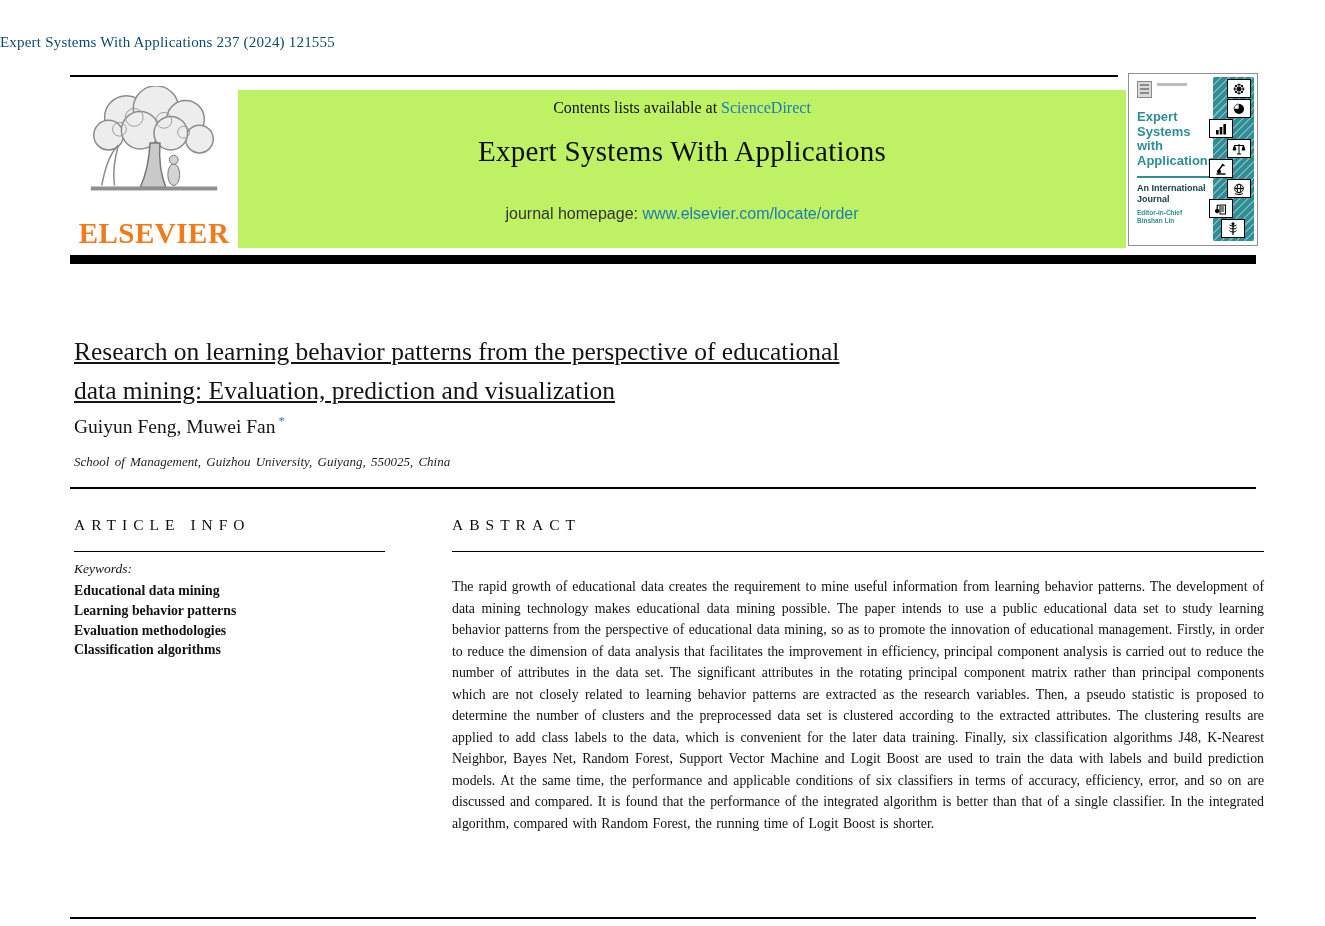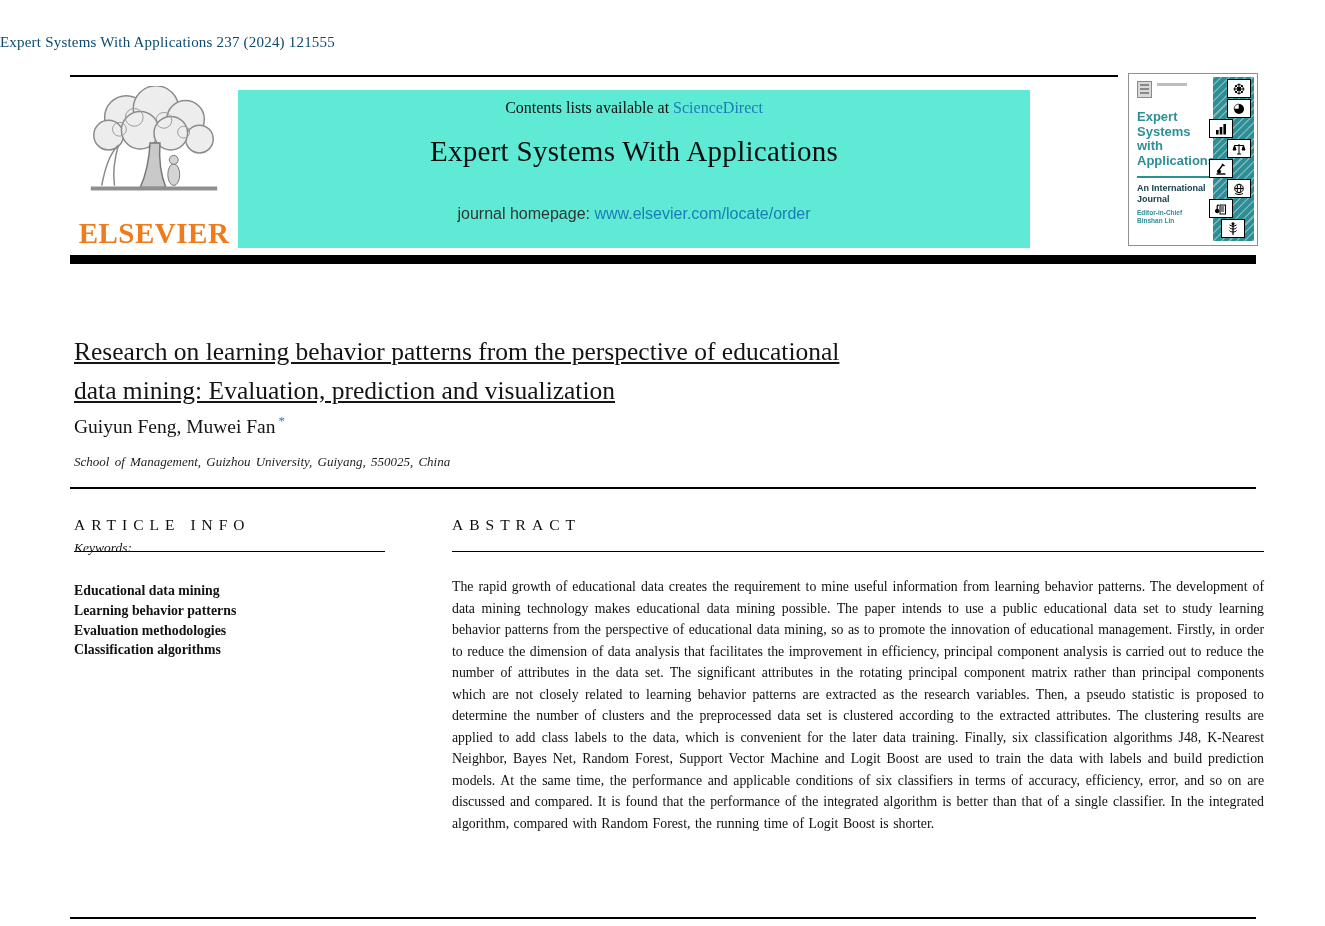--- a/index.html
+++ b/index.html
@@ -9,21 +9,21 @@
   .citation{position:absolute;top:34px;left:0;width:100%;
             font-size:15px;color:#0c4a6e;letter-spacing:.2px;}
 
   .rule-top{position:absolute;left:70px;top:75px;width:1048px;height:2px;background:#000;}
 
   
   .publisher{position:absolute;left:72px;top:86px;width:164px;text-align:center;}
   .pubname{font-size:29px;font-weight:bold;color:#ef7b1c;letter-spacing:.5px;margin-top:5px;}
 
   
-  .graybox{position:absolute;left:238px;top:90px;width:792px;height:158px;background:#5eead4;text-align:center;}
+  .graybox{position:absolute;left:238px;top:90px;width:888px;height:158px;background:#bef264;text-align:center;}
   .contents-line{margin-top:9px;font-size:16px;color:#111;}
   .link{color:#1b7cb5;text-decoration:none;}
   .jtitle{margin-top:18px;font-size:29px;color:#0d0d0d;letter-spacing:.3px;}
   .homepage{margin-top:37px;font-size:16px;font-family:"Liberation Sans","DejaVu Sans",sans-serif;color:#333;}
 
   
   .cover{position:absolute;left:1128px;top:73px;width:130px;height:173px;background:#fff;
          border:1px solid #8f8f8f;box-sizing:border-box;font-family:"Liberation Sans","DejaVu Sans",sans-serif;}
   .cover-logo{position:absolute;left:8px;top:7px;width:13px;height:15px;background:#d9d9d9;border:1px solid #8a8a8a;}
   .cover-logo i{display:block;height:2px;margin:2px 2px 0 2px;background:#8a8a8a;}
@@ -47,21 +47,21 @@
   .astr{color:#2a7ab5;font-size:13px;vertical-align:super;margin-left:3px;}
   .affiliation{position:absolute;left:74px;top:454px;font-size:13px;font-style:italic;color:#1c1c1c;word-spacing:2px;}
 
   .rule-cols{position:absolute;left:70px;top:487px;width:1186px;height:1.5px;background:#000;}
   .colhead{font-size:15.5px;letter-spacing:6px;color:#0d0d0d;}
   .lefthead{position:absolute;left:74px;top:516px;}
   .righthead{position:absolute;left:452px;top:516px;}
   .colrule-left{position:absolute;left:74px;top:551px;width:311px;height:1.3px;background:#000;}
   .colrule-right{position:absolute;left:452px;top:551px;width:812px;height:1.3px;background:#000;}
 
-  .kw-label{position:absolute;left:74px;top:540px;font-size:13.5px;font-style:italic;}
+  .kw-label{position:absolute;left:74px;top:561px;font-size:13.5px;font-style:italic;}
   .kw-list{position:absolute;left:74px;top:581px;font-size:13.8px;line-height:19.8px;font-weight:bold;}
 
   .abs-text{position:absolute;left:452px;top:560px;width:812px;font-size:13.8px;line-height:21.55px;
             text-align:justify;color:#0f0f0f;word-spacing:1px;margin-top:16px;}
 
   .rule-bottom{position:absolute;left:70px;top:917px;width:1186px;height:2px;background:#000;}
 </style>
 </head>
 <body>
 

